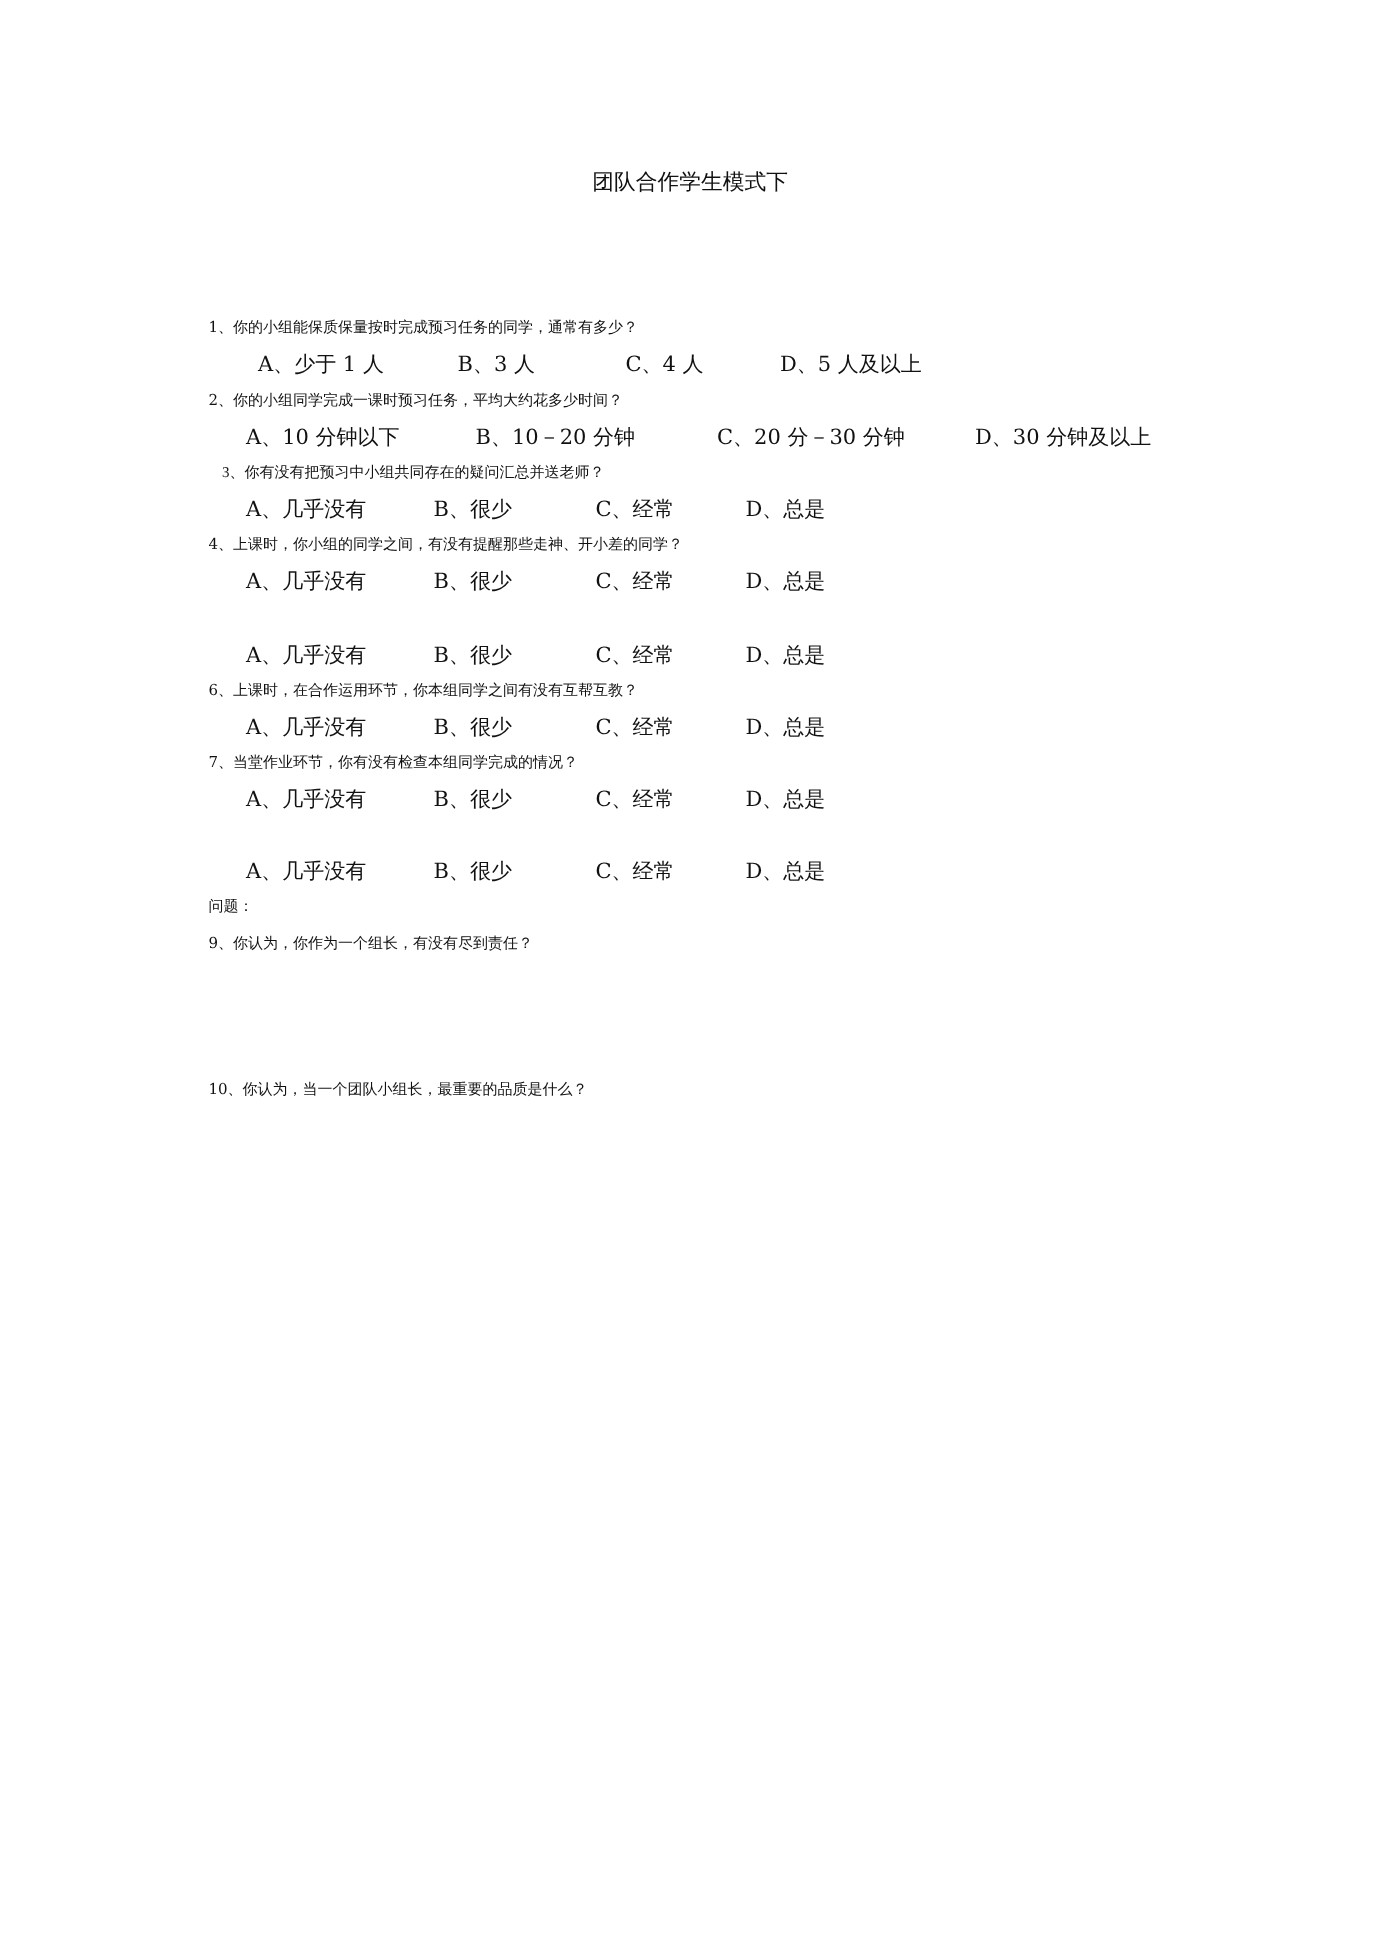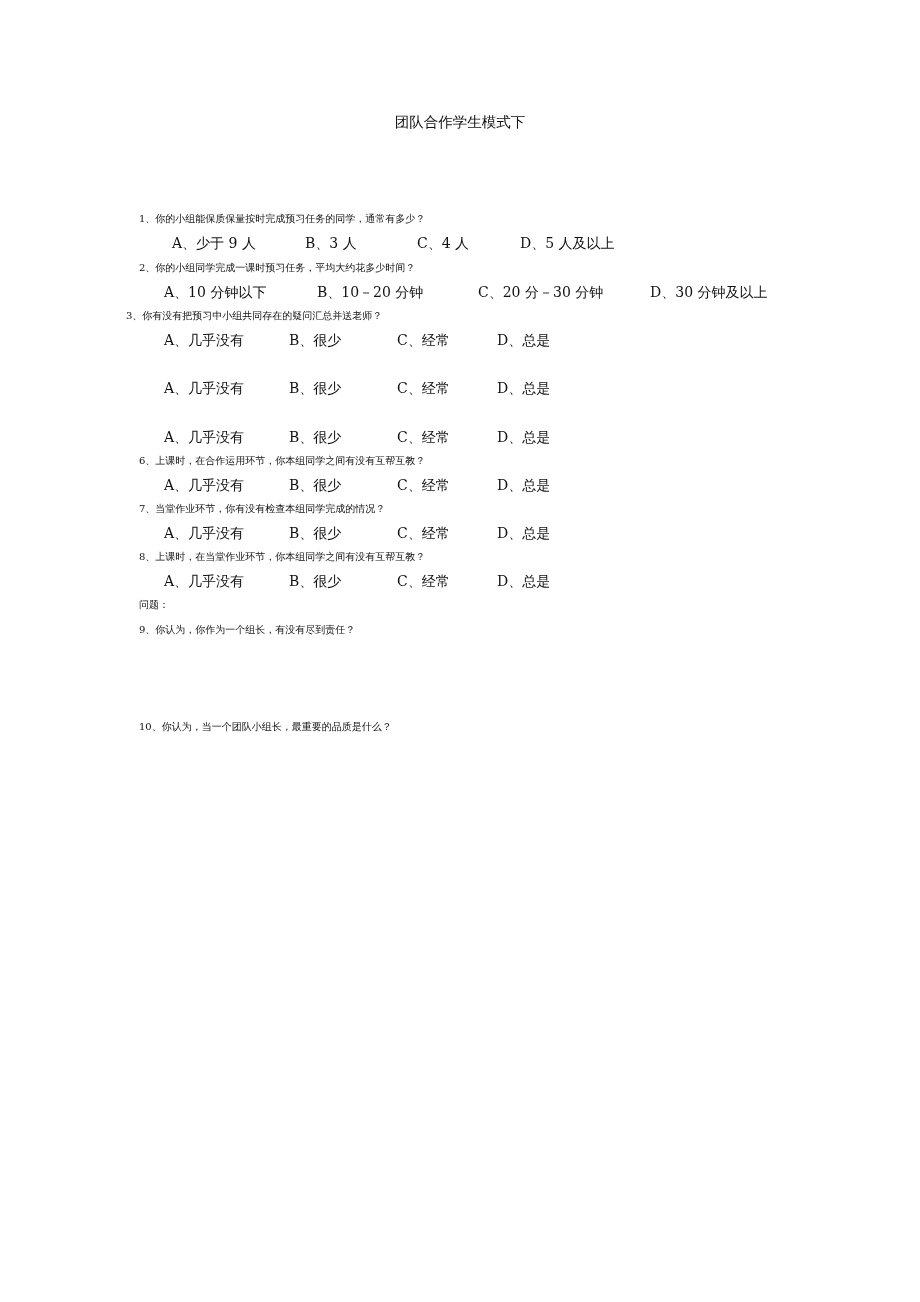--- a/index.html
+++ b/index.html
@@ -14,37 +14,38 @@
   .opt { position: absolute; white-space: nowrap; font-size: 14px; line-height: 20px; }
 </style>
 </head>
 <body>
 
 <div class="page">
 
   <div class="title" style="top:112px;">团队合作学生模式下</div>
 
   <div class="line" style="left:139px; top:209px;">1、你的小组能保质保量按时完成预习任务的同学，通常有多少？</div>
-  <div class="opt" style="left:172px; top:233px;">A、少于 9 人</div>
+  <div class="opt" style="left:172px; top:233px;">A、少于 1 人</div>
   <div class="opt" style="left:305px; top:233px;">B、3 人</div>
   <div class="opt" style="left:417px; top:233px;">C、4 人</div>
   <div class="opt" style="left:520px; top:233px;">D、5 人及以上</div>
 
   <div class="line" style="left:139px; top:258px;">2、你的小组同学完成一课时预习任务，平均大约花多少时间？</div>
   <div class="opt" style="left:164px; top:282px;">A、10 分钟以下</div>
   <div class="opt" style="left:317px; top:282px;">B、10－20 分钟</div>
   <div class="opt" style="left:478px; top:282px;">C、20 分－30 分钟</div>
   <div class="opt" style="left:650px; top:282px;">D、30 分钟及以上</div>
 
-  <div class="line" style="left:126px; top:306px;">3、你有没有把预习中小组共同存在的疑问汇总并送老师？</div>
+  <div class="line" style="left:148px; top:306px;font-family:Liberation Serif, serif;">3、你有没有把预习中小组共同存在的疑问汇总并送老师？</div>
   <div class="opt" style="left:164px; top:330px;">A、几乎没有</div>
   <div class="opt" style="left:289px; top:330px;">B、很少</div>
   <div class="opt" style="left:397px; top:330px;">C、经常</div>
   <div class="opt" style="left:497px; top:330px;">D、总是</div>
 
+  <div class="line" style="left:139px; top:354px;">4、上课时，你小组的同学之间，有没有提醒那些走神、开小差的同学？</div>
   <div class="opt" style="left:164px; top:378px;">A、几乎没有</div>
   <div class="opt" style="left:289px; top:378px;">B、很少</div>
   <div class="opt" style="left:397px; top:378px;">C、经常</div>
   <div class="opt" style="left:497px; top:378px;">D、总是</div>
 
   <div class="opt" style="left:164px; top:427px;">A、几乎没有</div>
   <div class="opt" style="left:289px; top:427px;">B、很少</div>
   <div class="opt" style="left:397px; top:427px;">C、经常</div>
   <div class="opt" style="left:497px; top:427px;">D、总是</div>
 
@@ -53,21 +54,20 @@
   <div class="opt" style="left:289px; top:475px;">B、很少</div>
   <div class="opt" style="left:397px; top:475px;">C、经常</div>
   <div class="opt" style="left:497px; top:475px;">D、总是</div>
 
   <div class="line" style="left:139px; top:499px;text-align:right;">7、当堂作业环节，你有没有检查本组同学完成的情况？</div>
   <div class="opt" style="left:164px; top:523px;">A、几乎没有</div>
   <div class="opt" style="left:289px; top:523px;">B、很少</div>
   <div class="opt" style="left:397px; top:523px;">C、经常</div>
   <div class="opt" style="left:497px; top:523px;">D、总是</div>
 
-  <div class="line" style="left:139px; top:547px;">8、上课时，在当堂作业环节，你本组同学之间有没有互帮互教？</div>
   <div class="opt" style="left:164px; top:571px;">A、几乎没有</div>
   <div class="opt" style="left:289px; top:571px;">B、很少</div>
   <div class="opt" style="left:397px; top:571px;">C、经常</div>
   <div class="opt" style="left:497px; top:571px;">D、总是</div>
 
   <div class="line" style="left:139px; top:595px;">问题：</div>
   <div class="line" style="left:139px; top:620px;">9、你认为，你作为一个组长，有没有尽到责任？</div>
   <div class="line" style="left:139px; top:717px;">10、你认为，当一个团队小组长，最重要的品质是什么？</div>
 
 </div>

